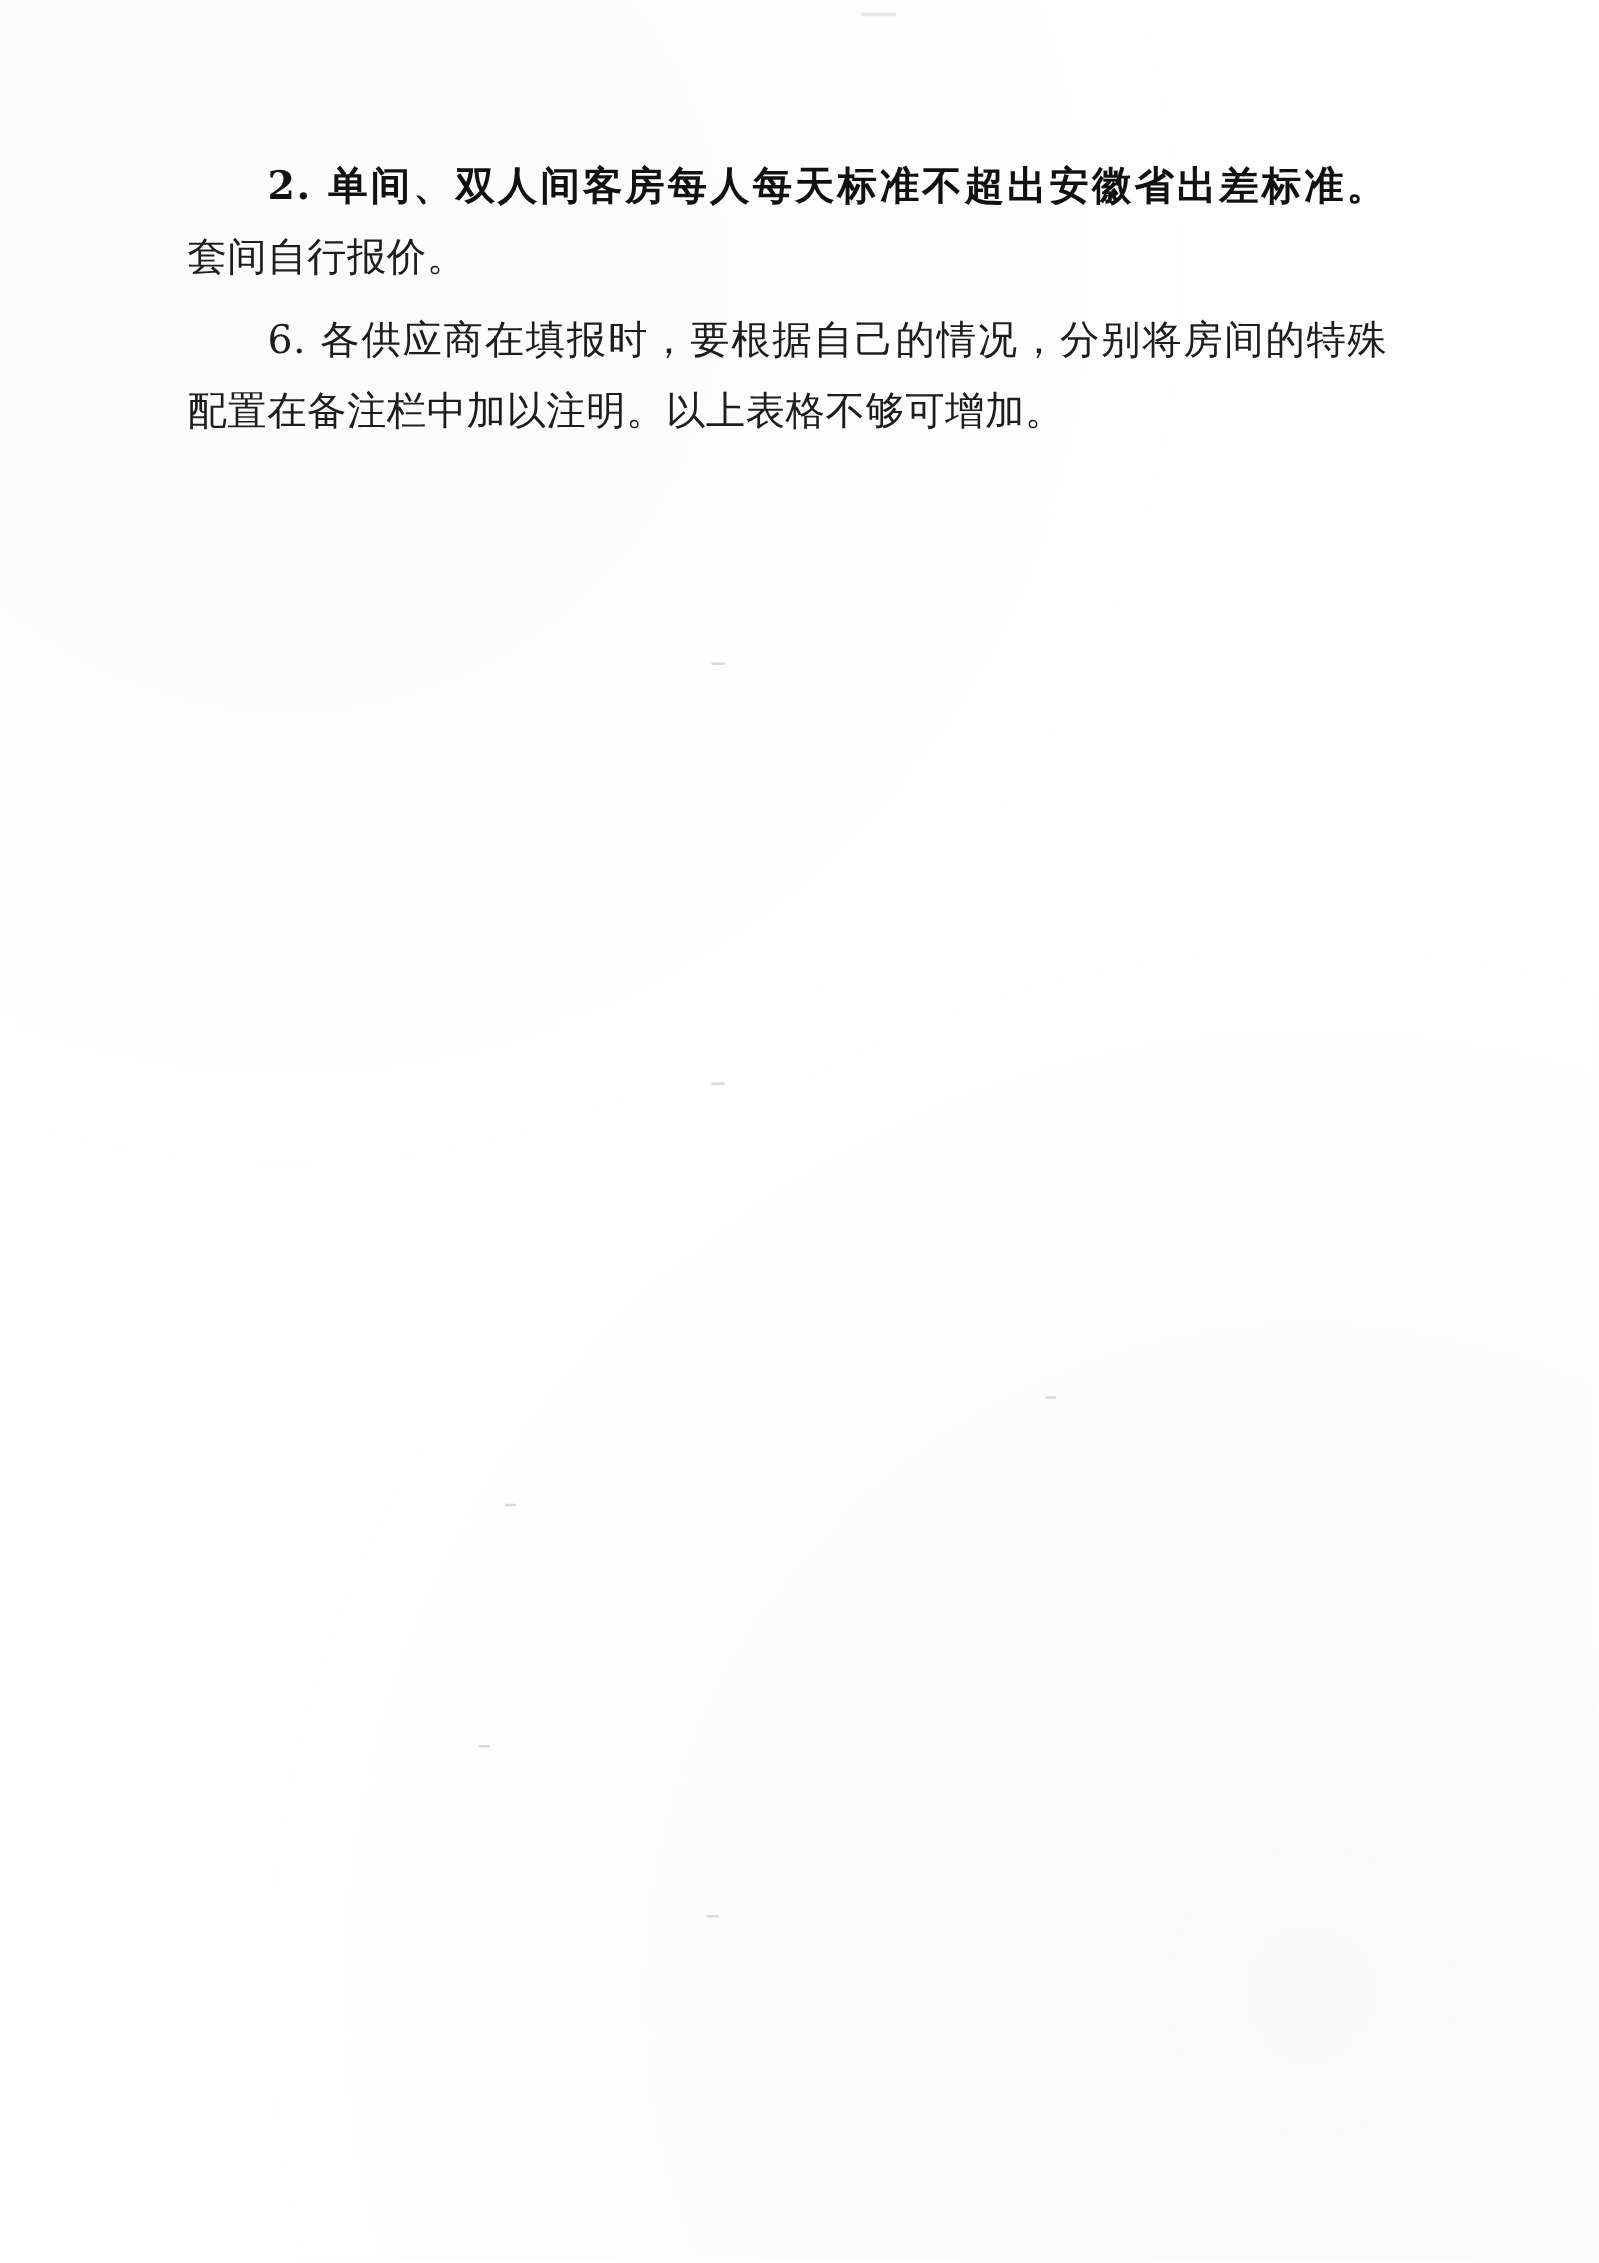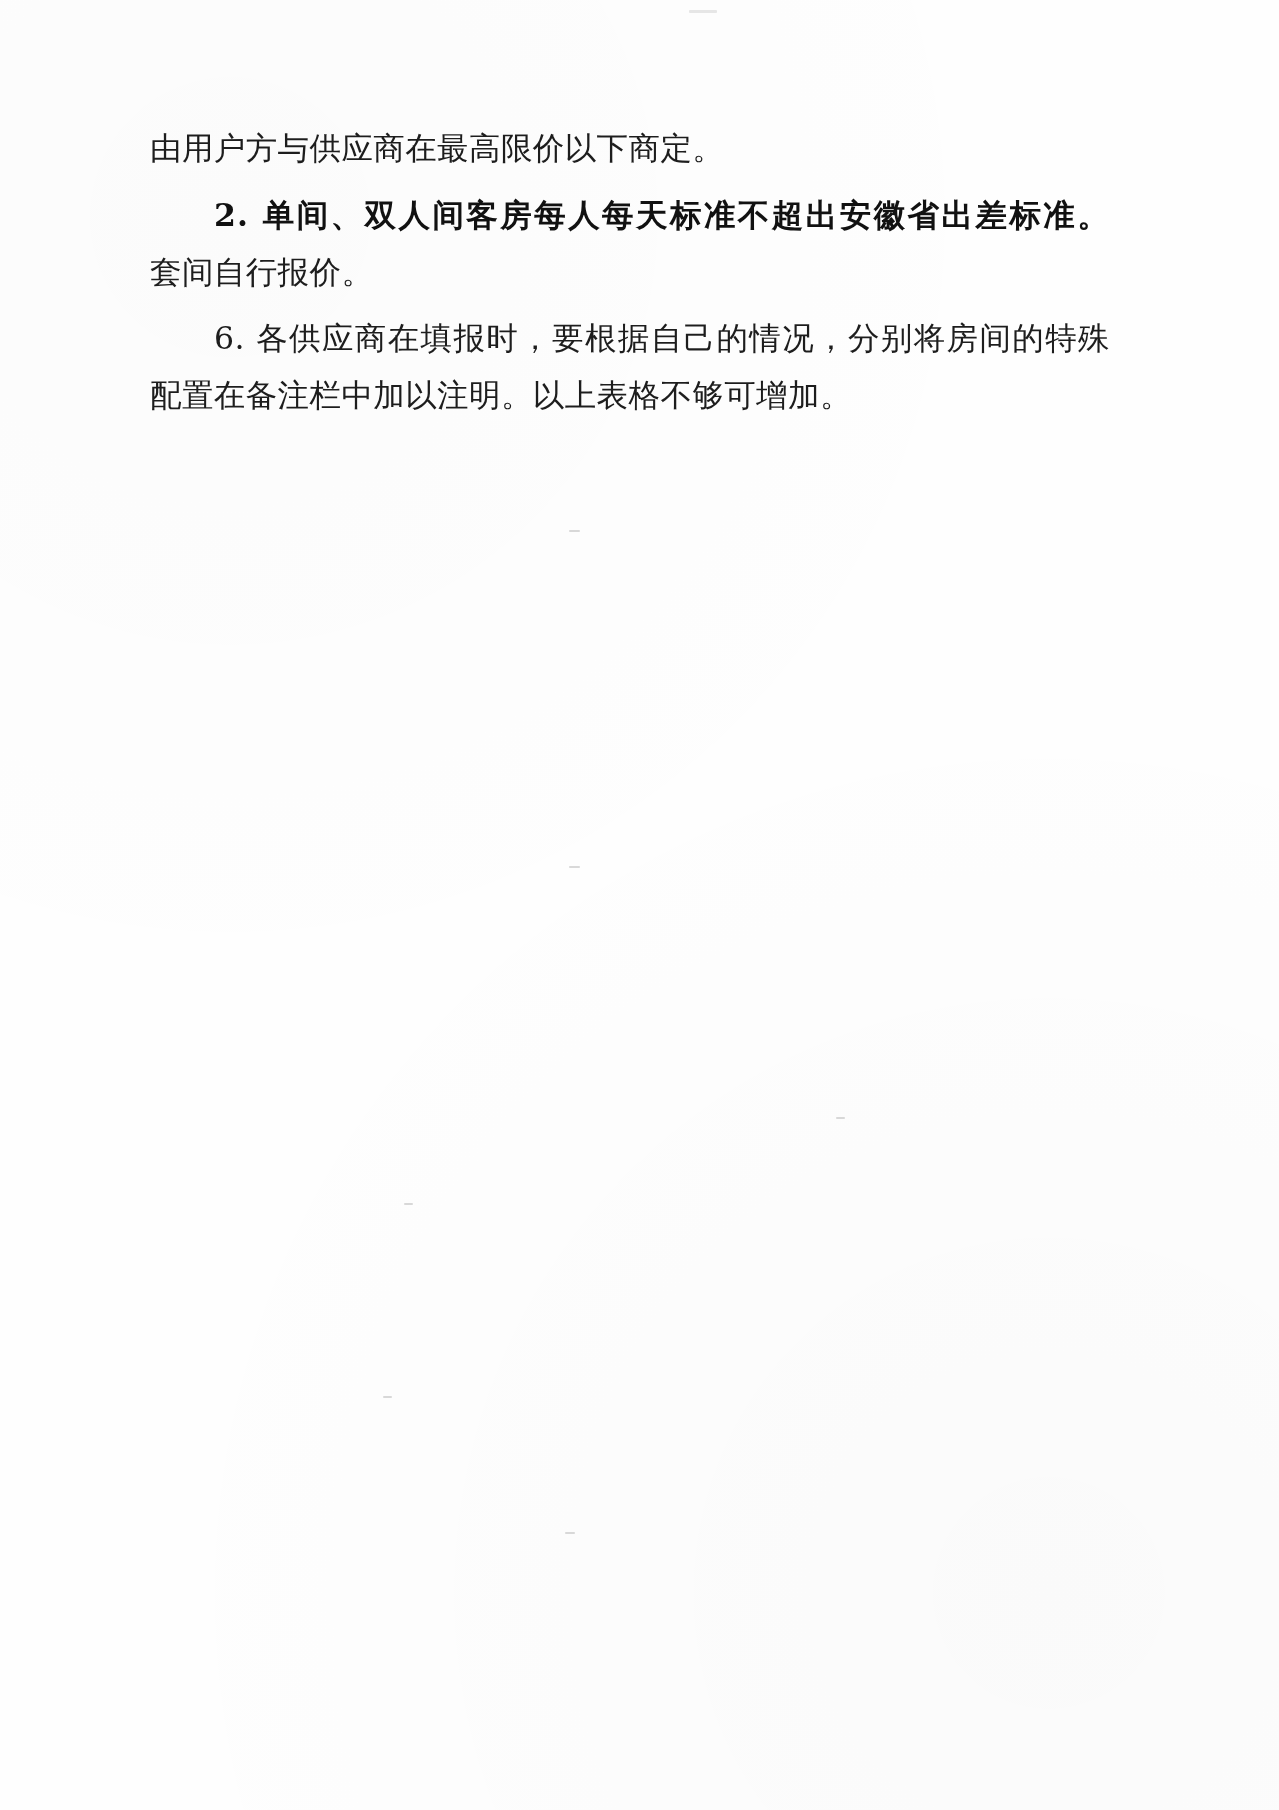--- a/index.html
+++ b/index.html
@@ -76,23 +76,20 @@
   <div class="speck" style="left:569px; top:530px; width:11px; height:2px;"></div>
   <div class="speck" style="left:569px; top:866px; width:11px; height:2px;"></div>
   <div class="speck" style="left:836px; top:1117px; width:9px; height:2px;"></div>
   <div class="speck" style="left:404px; top:1203px; width:9px; height:2px;"></div>
   <div class="speck" style="left:383px; top:1396px; width:9px; height:2px;"></div>
   <div class="speck" style="left:565px; top:1532px; width:10px; height:2px;"></div>
   <div class="speck" style="left:689px; top:10px; width:28px; height:3px; opacity:0.35;"></div>
 
   <div class="text-block scan-soft">
 
-    <p class="para">
-      <span>由用户方与供应商在最高限价以下商定。</span>
-    </p>
 
     <p class="para indent">
       <span class="bold-run">2. 单间、双人间客房每人每天标准不超出安徽省出差标</span><span class="bold-run">准。</span><span>套间自行报价。</span>
     </p>
 
     <p class="para indent">
       <span>6. 各供应商在填报时，要根据自己的情况，分别将房间的特殊配置在备注栏中加以注明。以上表格不够可增加。</span>
     </p>
 
   </div>

